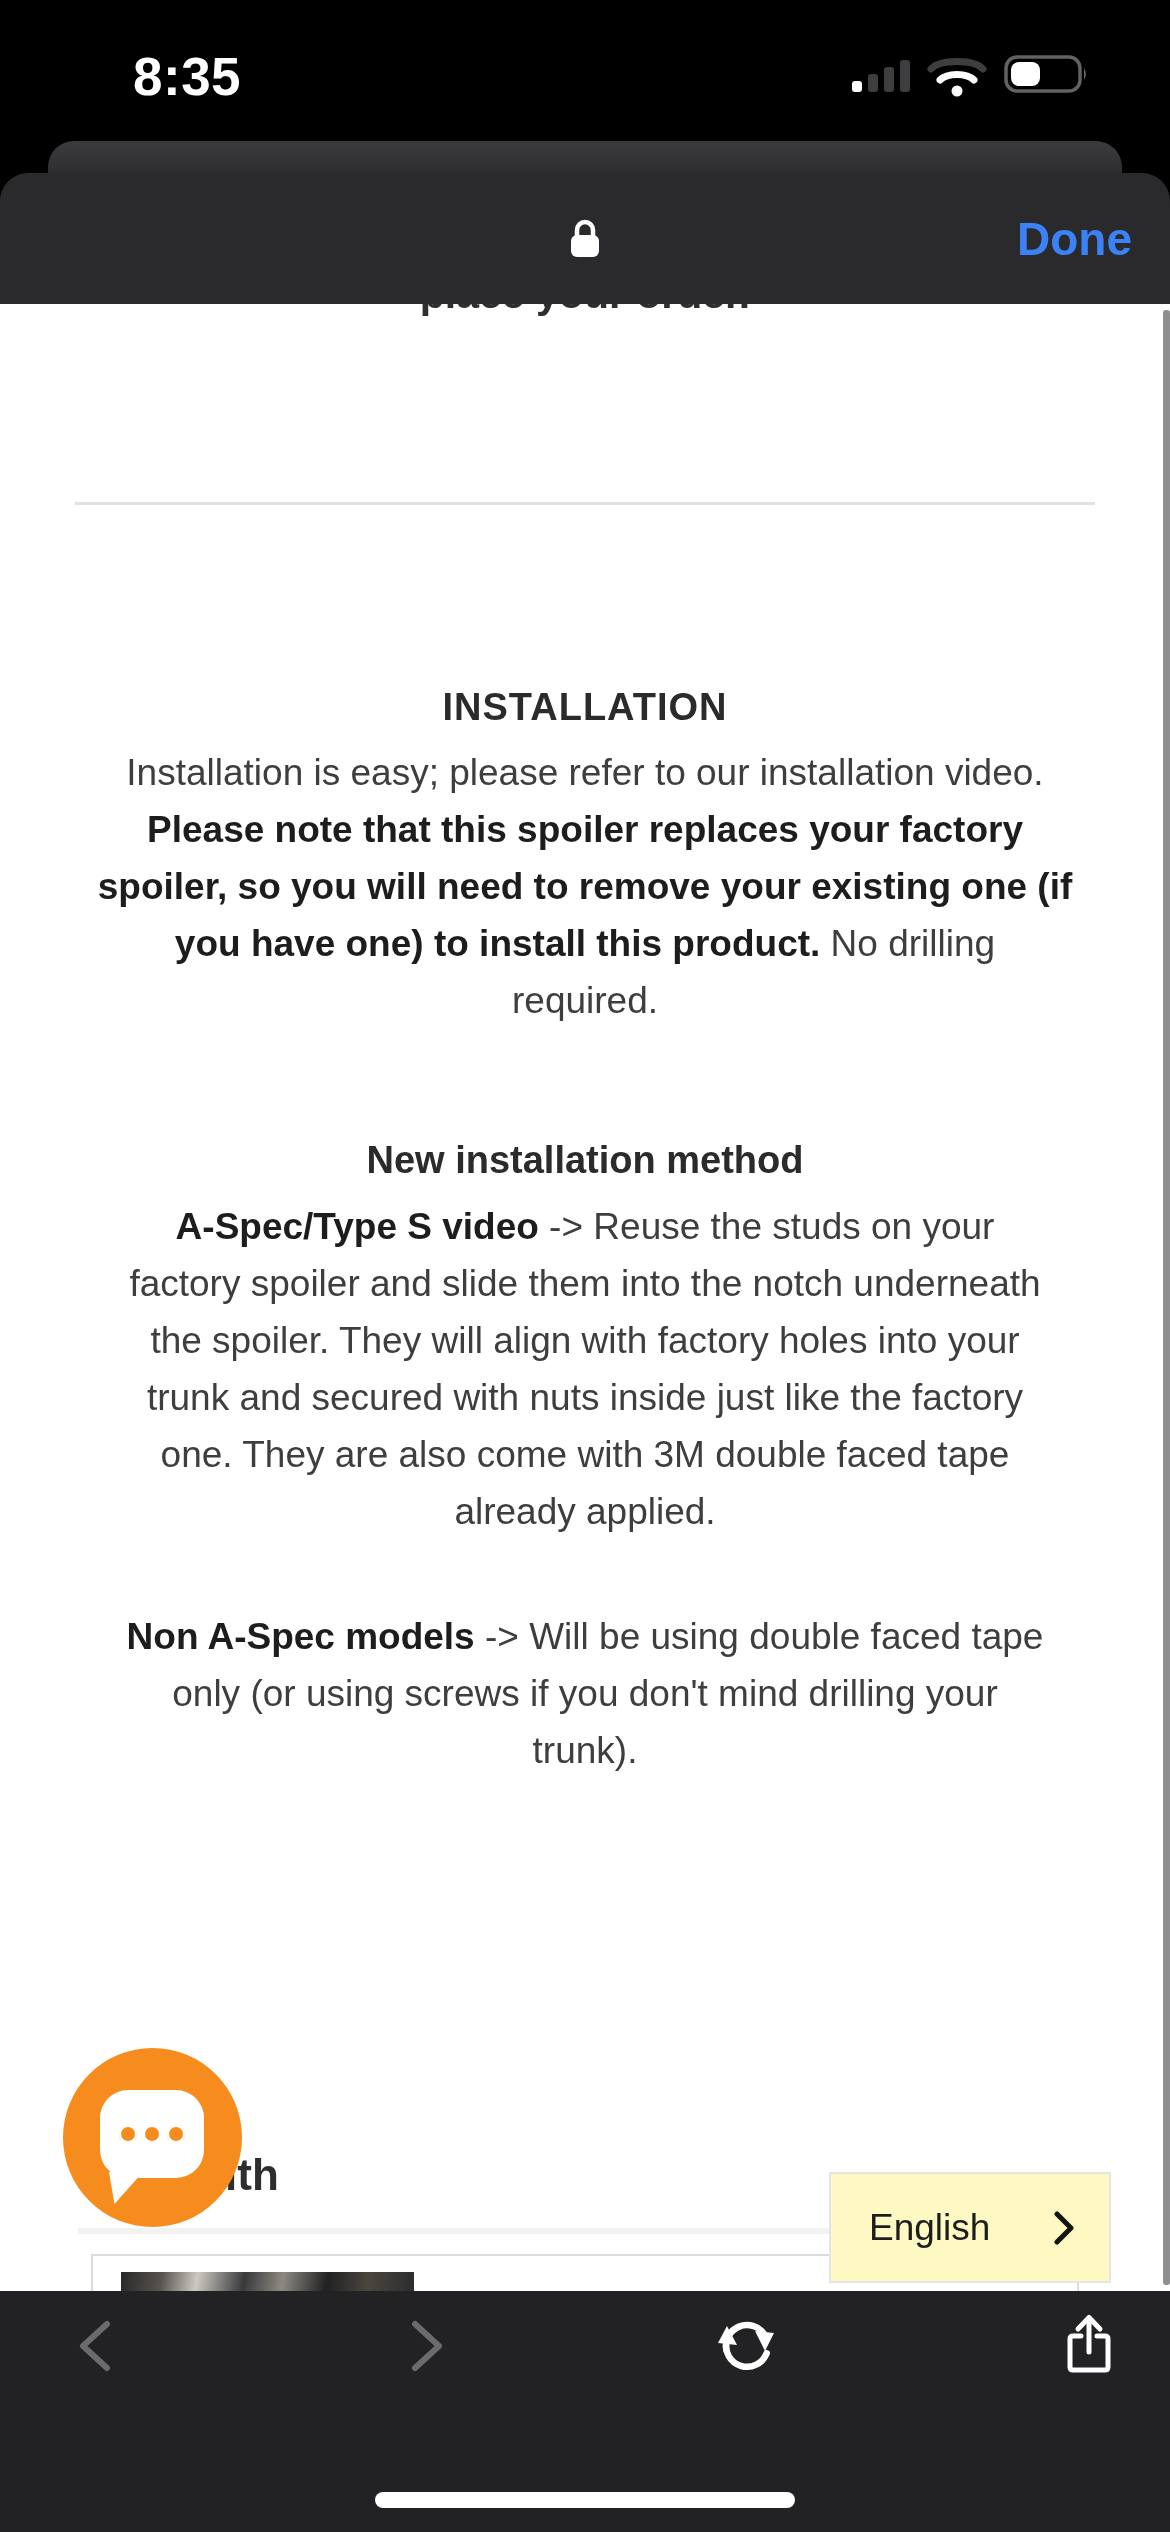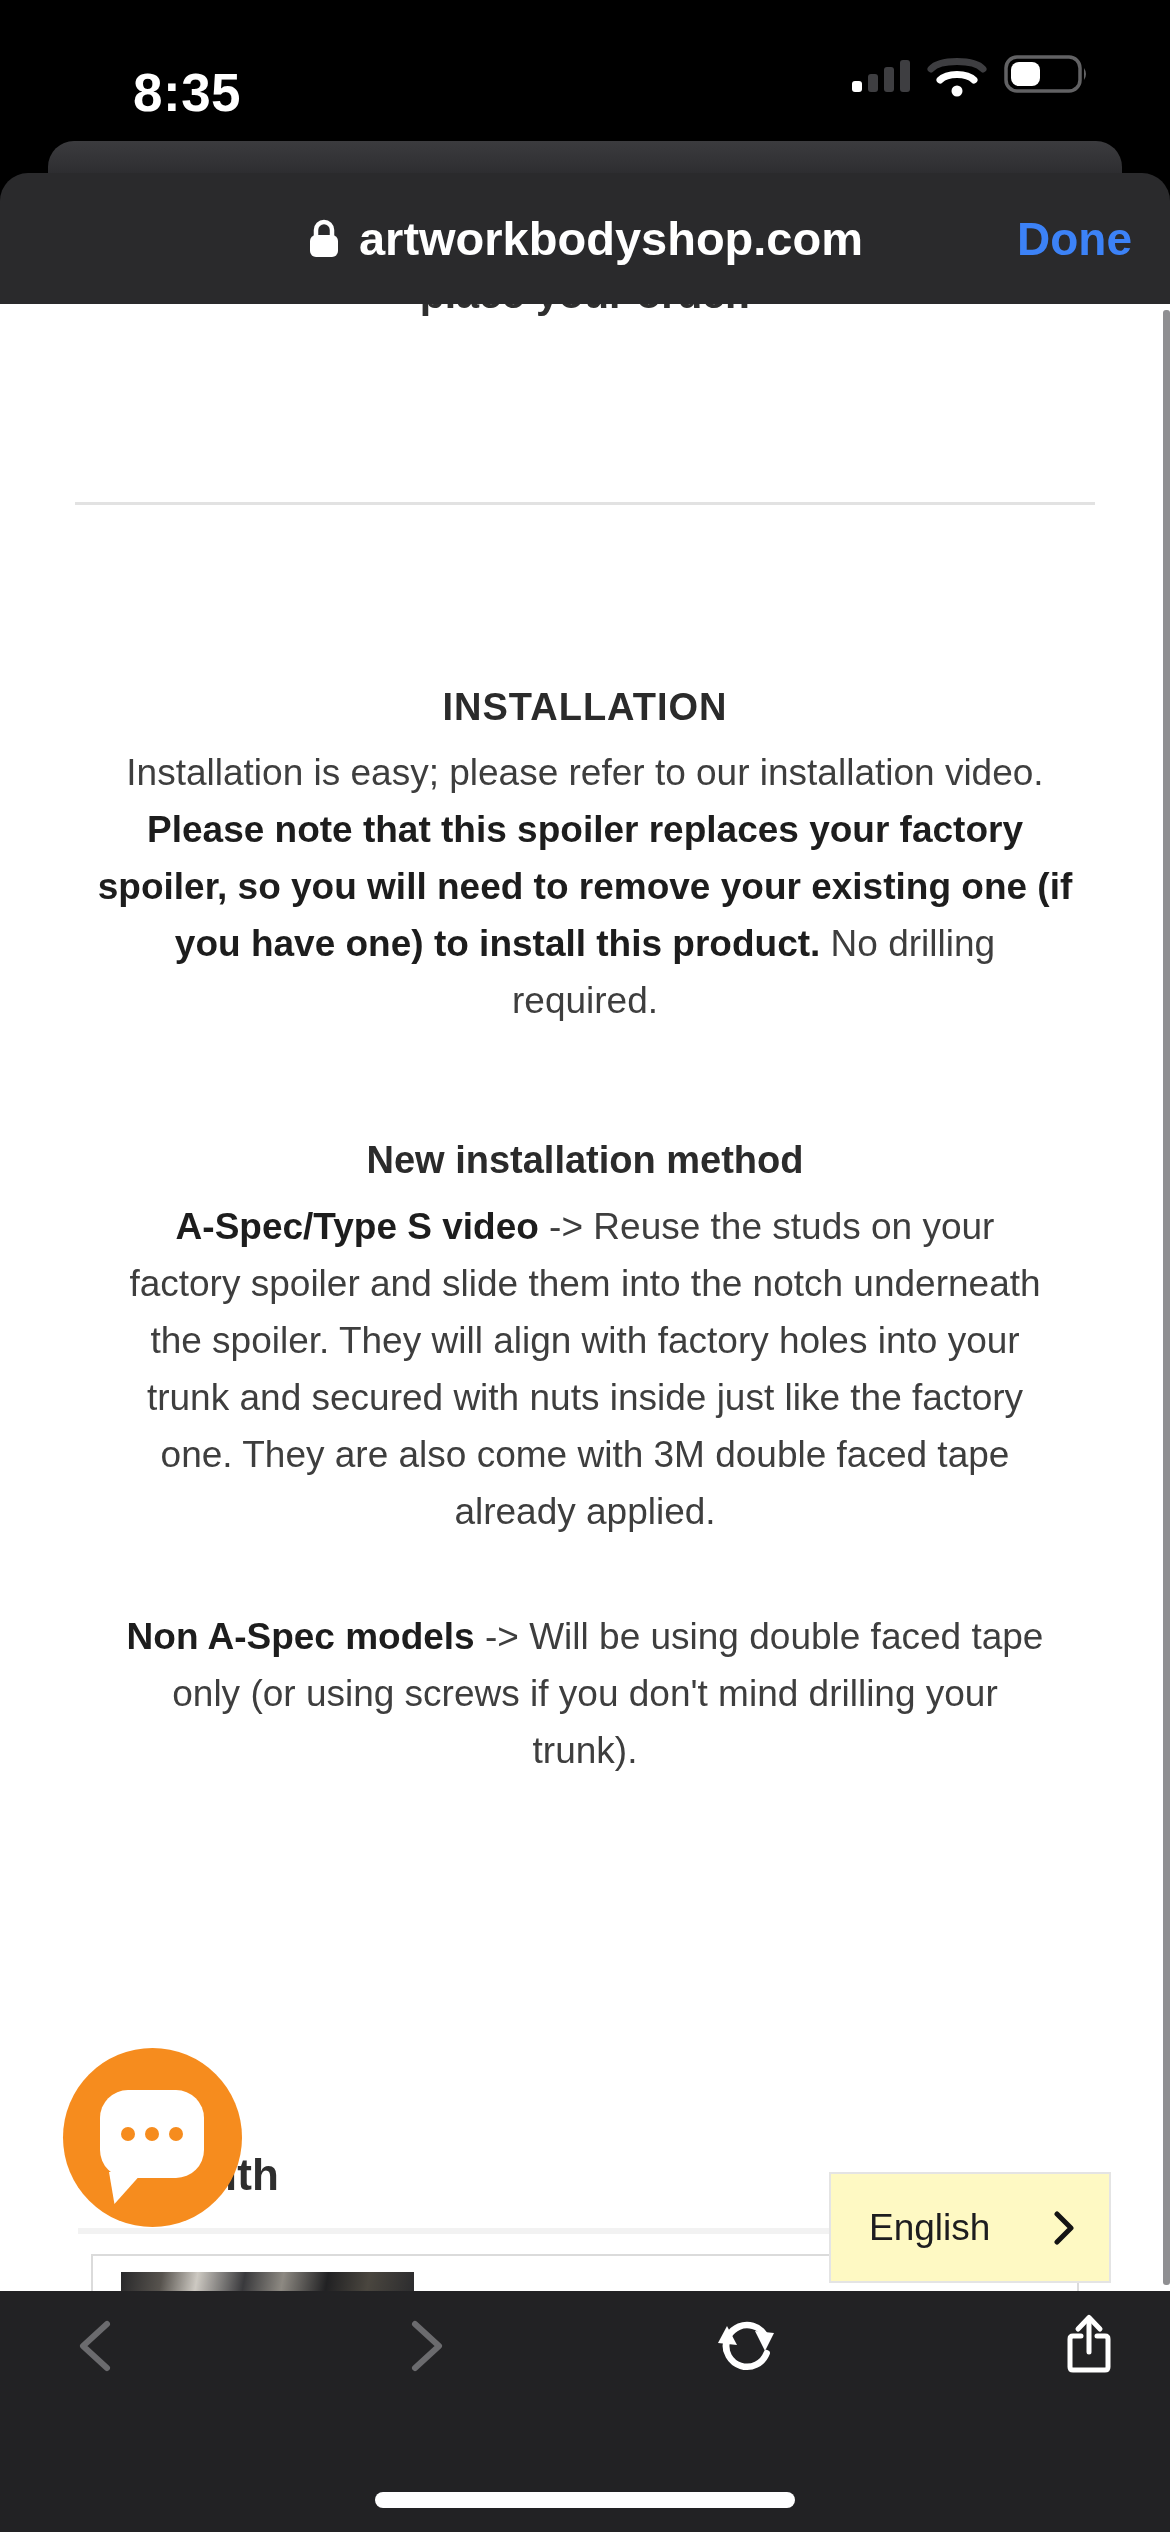--- a/index.html
+++ b/index.html
@@ -2,21 +2,21 @@
 <html><head>
 <meta charset="utf-8">
 <style>
   * { margin:0; padding:0; box-sizing:border-box; }
   html,body { background:#000; }
   #screen {
     position:relative; width:1170px; height:2532px; overflow:hidden;
     background:#000; font-family:"Liberation Sans", sans-serif;
   }
   
-  .status-time { position:absolute; left:133px; top:46px; font-size:53px; font-weight:700; color:#fff; z-index:6; letter-spacing:.5px;margin-top:16px; }
+  .status-time { position:absolute; left:133px; top:46px; font-size:53px; font-weight:700; color:#fff; z-index:6; letter-spacing:.5px; }
   .status-icon { position:absolute; z-index:6; }
   
   .grabber-card {
     position:absolute; left:48px; top:141px; width:1074px; height:44px;
     border-radius:26px 26px 0 0; z-index:2;
     background:linear-gradient(180deg,#3b3b3e 0%,#333336 45%,#28282b 100%);
   }
   
   .sheet-header {
     position:absolute; left:0; top:173px; width:1170px; height:131px;
@@ -89,21 +89,20 @@
     <path d="M80 13 Q 84 19 80 25 Z" fill="#626264"></path>
   </svg>
 
   <div class="grabber-card"></div>
 
   <div class="sheet-header">
     <svg width="34" height="42" viewBox="0 0 34 42">
       <path d="M9 19 V 12 a 8 8 0 0 1 16 0 V 19" stroke="#ffffff" stroke-width="4.5" fill="none"></path>
       <rect x="3" y="17" width="28" height="22" rx="6" fill="#ffffff"></rect>
     </svg>
-    <div class="url-label">artworkbodyshop.com</div>
     <div class="done-button">Done</div>
   </div>
 
   <div class="content-bg"></div>
 
   <div class="center-text clipped-line">place your order.</div>
 
   <div class="divider1"></div>
 
   <div class="center-text para p1"><span>Installation is easy; please refer to our installation video.

